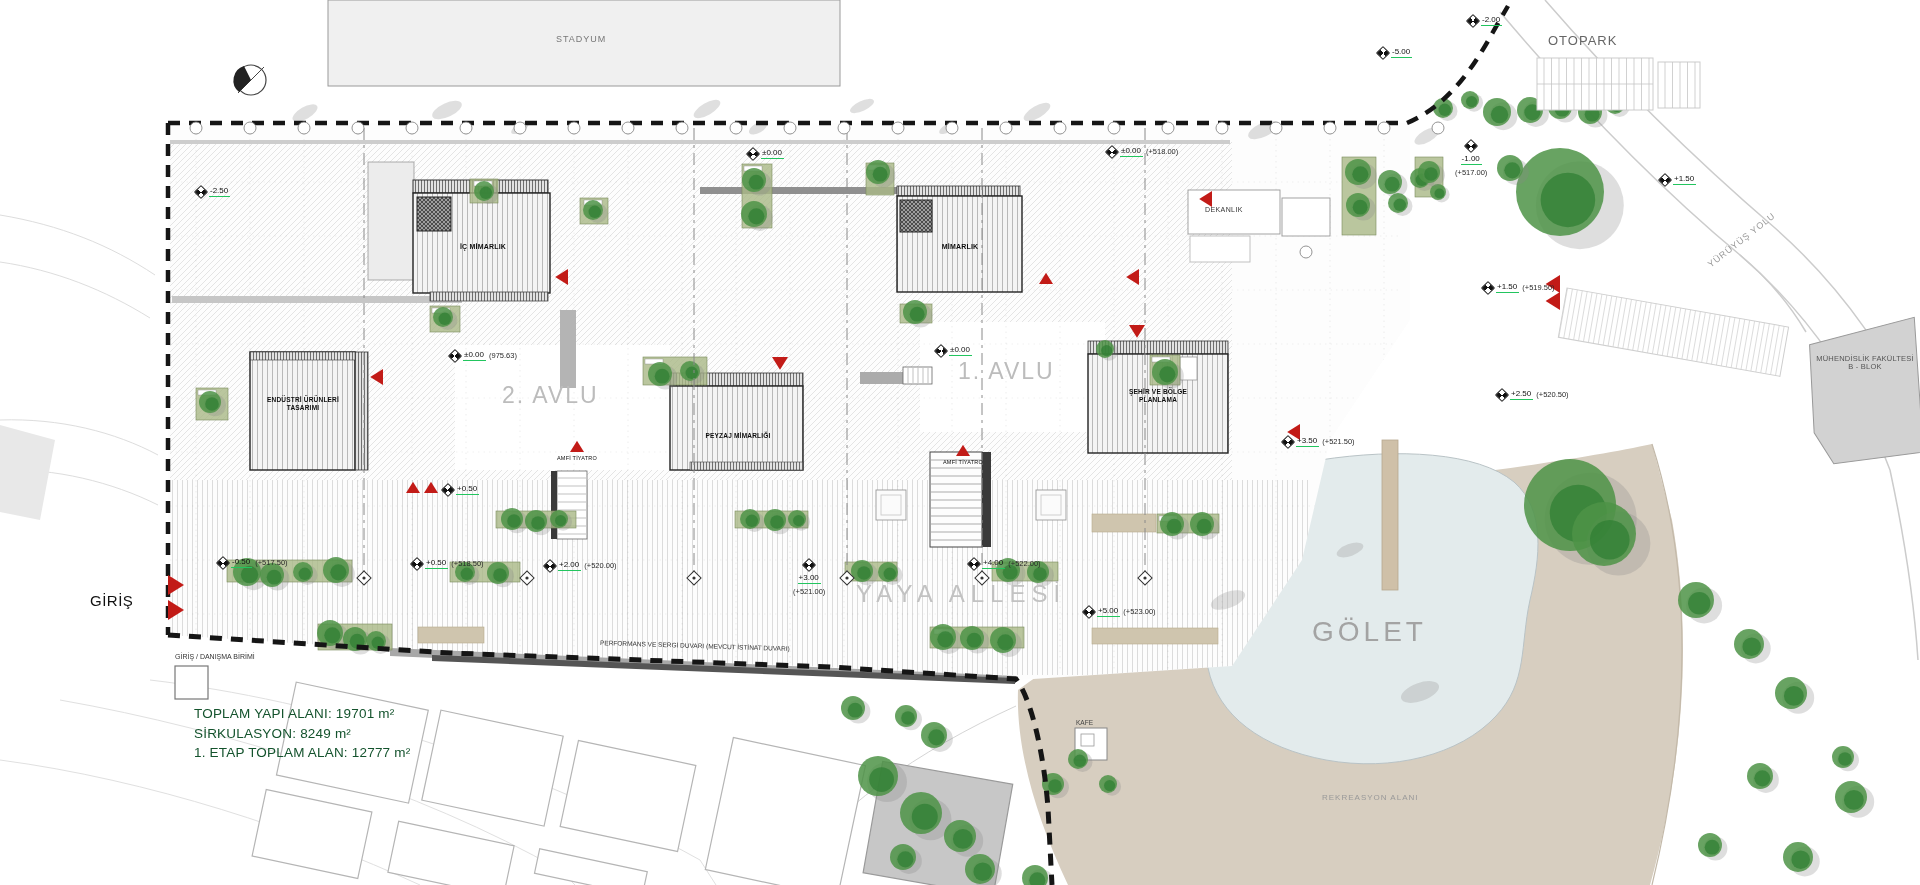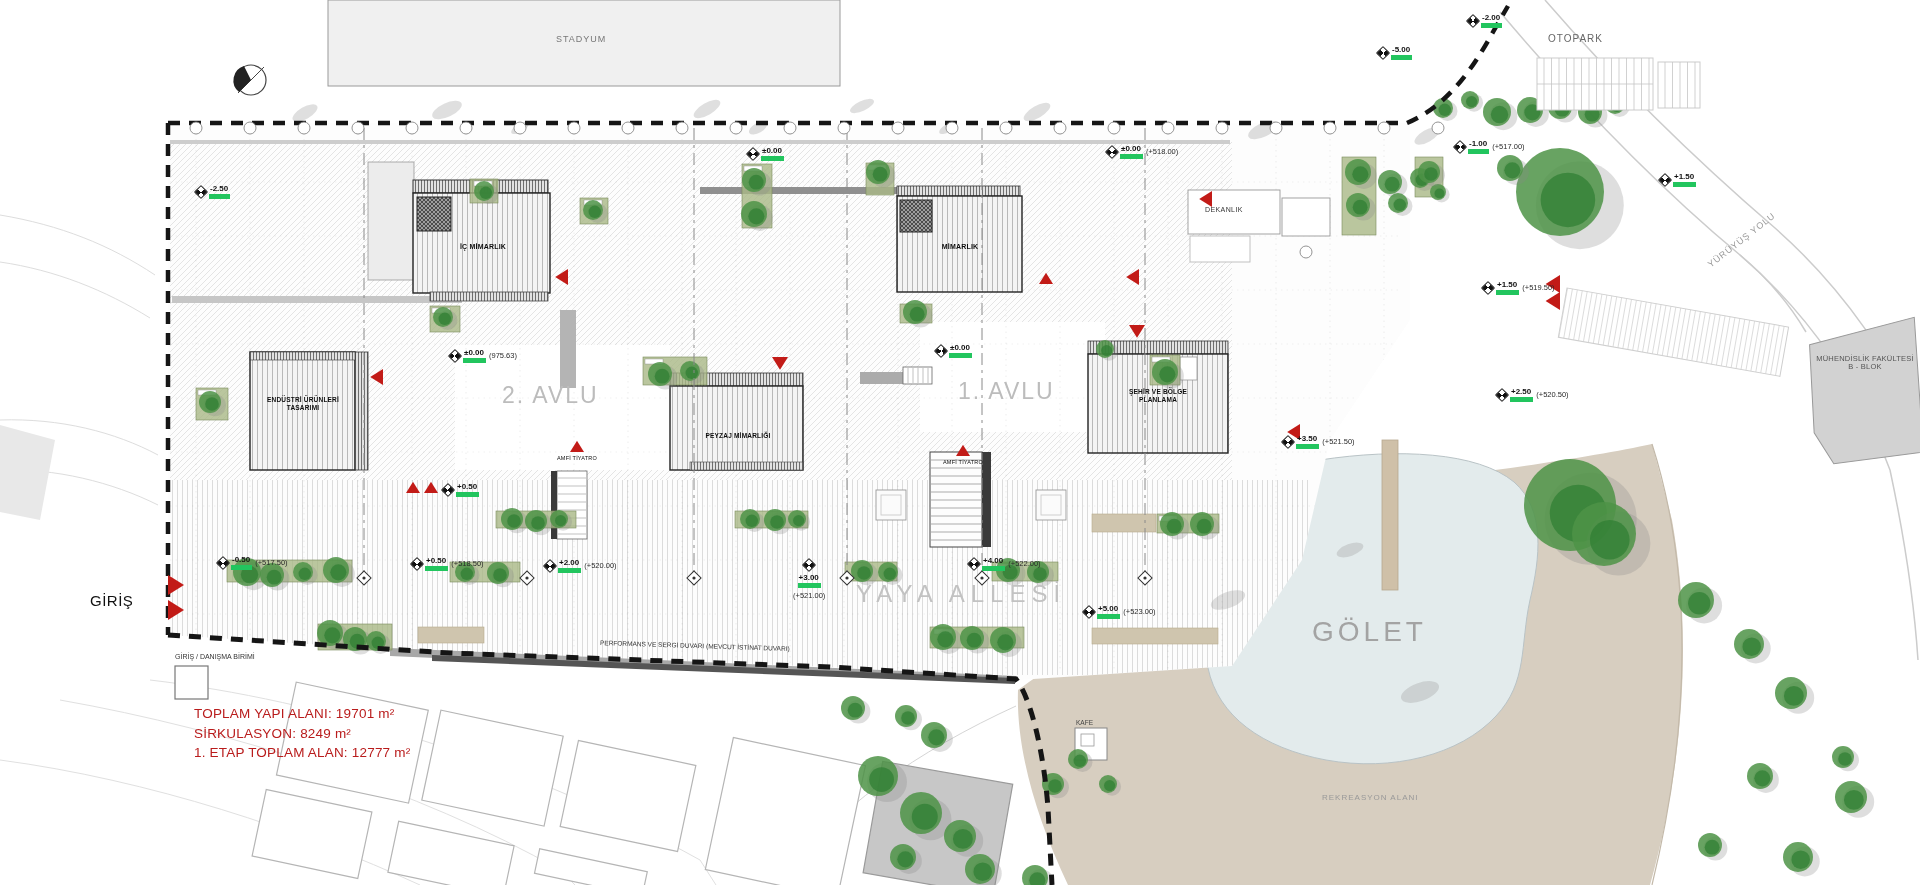--- a/index.html
+++ b/index.html
@@ -3,25 +3,25 @@
 <meta charset="utf-8">
 <style>
   html,body{margin:0;padding:0;background:#fff;}
   #canvas{position:relative;width:1920px;height:885px;overflow:hidden;background:#ffffff;
           font-family:"Liberation Sans",sans-serif;}
   #gfx{position:absolute;left:0;top:0;z-index:1;}
   .lbl{position:absolute;z-index:5;white-space:nowrap;color:#111;}
   .big{position:absolute;z-index:4;white-space:nowrap;color:#bcbcbc;font-size:23px;letter-spacing:2px;font-weight:400;}
   .bl{position:absolute;z-index:5;text-align:center;font-weight:700;font-size:7px;color:#0d0d0d;letter-spacing:.2px;line-height:8px;}
   .tiny{font-size:7px;color:#333;}
-  .stats{position:absolute;left:194px;top:704px;z-index:5;font-size:13.5px;line-height:19.5px;color:#b91c1c;letter-spacing:.2px;}
+  .stats{position:absolute;left:194px;top:704px;z-index:5;font-size:13.5px;line-height:19.5px;color:#14532d;letter-spacing:.2px;}
   .marker{position:absolute;z-index:6;display:flex;align-items:center;gap:3px;height:11px;}
   .msym{width:8px;height:8px;flex:0 0 8px;border:1px solid #111;transform:rotate(45deg);border-radius:1px;
         background:conic-gradient(#111 0 90deg,#fff 90deg 180deg,#111 180deg 270deg,#fff 270deg);}
-  .mv{font-size:8px;font-weight:700;color:#111;border-bottom:5px solid #22c55e;padding:0 2px 1px 1px;}
+  .mv{font-size:8px;font-weight:400;color:#111;border-bottom:1px solid #22c55e;padding:0 2px 1px 1px;}
   .md{font-size:7.5px;color:#2a2a2a;}
 </style>
 </head>
 <body>
 
 <div id="canvas">
 
 <svg id="gfx" width="1920" height="885" viewBox="0 0 1920 885">
   <defs>
     <pattern id="pv" width="5" height="5" patternUnits="userSpaceOnUse">
@@ -795,25 +795,25 @@
   <div>ŞEHİR VE BÖLGE</div>
   <div>PLANLAMA</div>
 </div>
 <div class="lbl" style="left:1205px;top:206px;font-size:7px;color:#333;letter-spacing:.4px">DEKANLIK</div>
 <div class="bl" style="left:1800px;top:355px;width:130px;font-size:7.5px;font-weight:400;color:#555">
   <div>MÜHENDİSLİK FAKÜLTESİ</div>
   <div>B - BLOK</div>
 </div>
 <div class="lbl" style="left:1076px;top:719px;font-size:6.5px;color:#444">KAFE</div>
 
-<div class="big" style="left:958px;top:378px">1. AVLU</div>
+<div class="big" style="left:958px;top:358px">1. AVLU</div>
 <div class="big" style="left:502px;top:382px">2. AVLU</div>
 <div class="big" style="left:856px;top:580px;font-size:24px;letter-spacing:6px;color:#c2c2c2">YAYA ALLESİ</div>
 <div class="big" style="left:1312px;top:616px;font-size:28px;letter-spacing:4px;color:#a3a3a3">GÖLET</div>
-<div class="lbl" style="left:1548px;top:33px;font-size:10px;color:#666;letter-spacing:1px">OTOPARK</div>
+<div class="lbl" style="left:1548px;top:33px;font-size:13px;color:#666;letter-spacing:1px">OTOPARK</div>
 <div class="lbl" style="left:1700px;top:235px;font-size:9px;color:#999;letter-spacing:1px;transform:rotate(-38deg)">YÜRÜYÜŞ YOLU</div>
 <div class="lbl" style="left:1322px;top:793px;font-size:8px;color:#999;letter-spacing:1px">REKREASYON ALANI</div>
 <div class="lbl" style="left:600px;top:642px;font-size:6.5px;color:#333;transform:rotate(1.8deg)">PERFORMANS VE SERGİ DUVARI (MEVCUT İSTİNAT DUVARI)</div>
 <div class="bl" style="left:547px;top:454px;width:60px;font-size:5.5px;font-weight:400">AMFİ TİYATRO</div>
 <div class="bl" style="left:933px;top:458px;width:60px;font-size:5.5px;font-weight:400">AMFİ TİYATRO</div>
 
 <div id="markers">
       <div class="marker" style="left: 196px; top: 186px;">
         <span class="msym"></span>
         <span class="mv">-2.50</span>
@@ -828,21 +828,21 @@
         <span class="md">(+518.00)</span>
       </div>
       <div class="marker" style="left: 1378px; top: 47px; align-items: center;">
         <span class="msym"></span>
         <span class="mv">-5.00</span>
       </div>
       <div class="marker" style="left: 1468px; top: 15px;">
         <span class="msym"></span>
         <span class="mv">-2.00</span>
       </div>
-      <div class="marker" style="left: 1455px; top: 141px;">
+      <div class="marker" style="left: 1455px; top: 141px; flex-direction: column;">
         <span class="msym"></span>
         <span class="mv">-1.00</span>
         <span class="md">(+517.00)</span>
       </div>
       <div class="marker" style="left: 1660px; top: 174px;">
         <span class="msym"></span>
         <span class="mv">+1.50</span>
       </div>
       <div class="marker" style="left: 1483px; top: 282px;">
         <span class="msym"></span>

